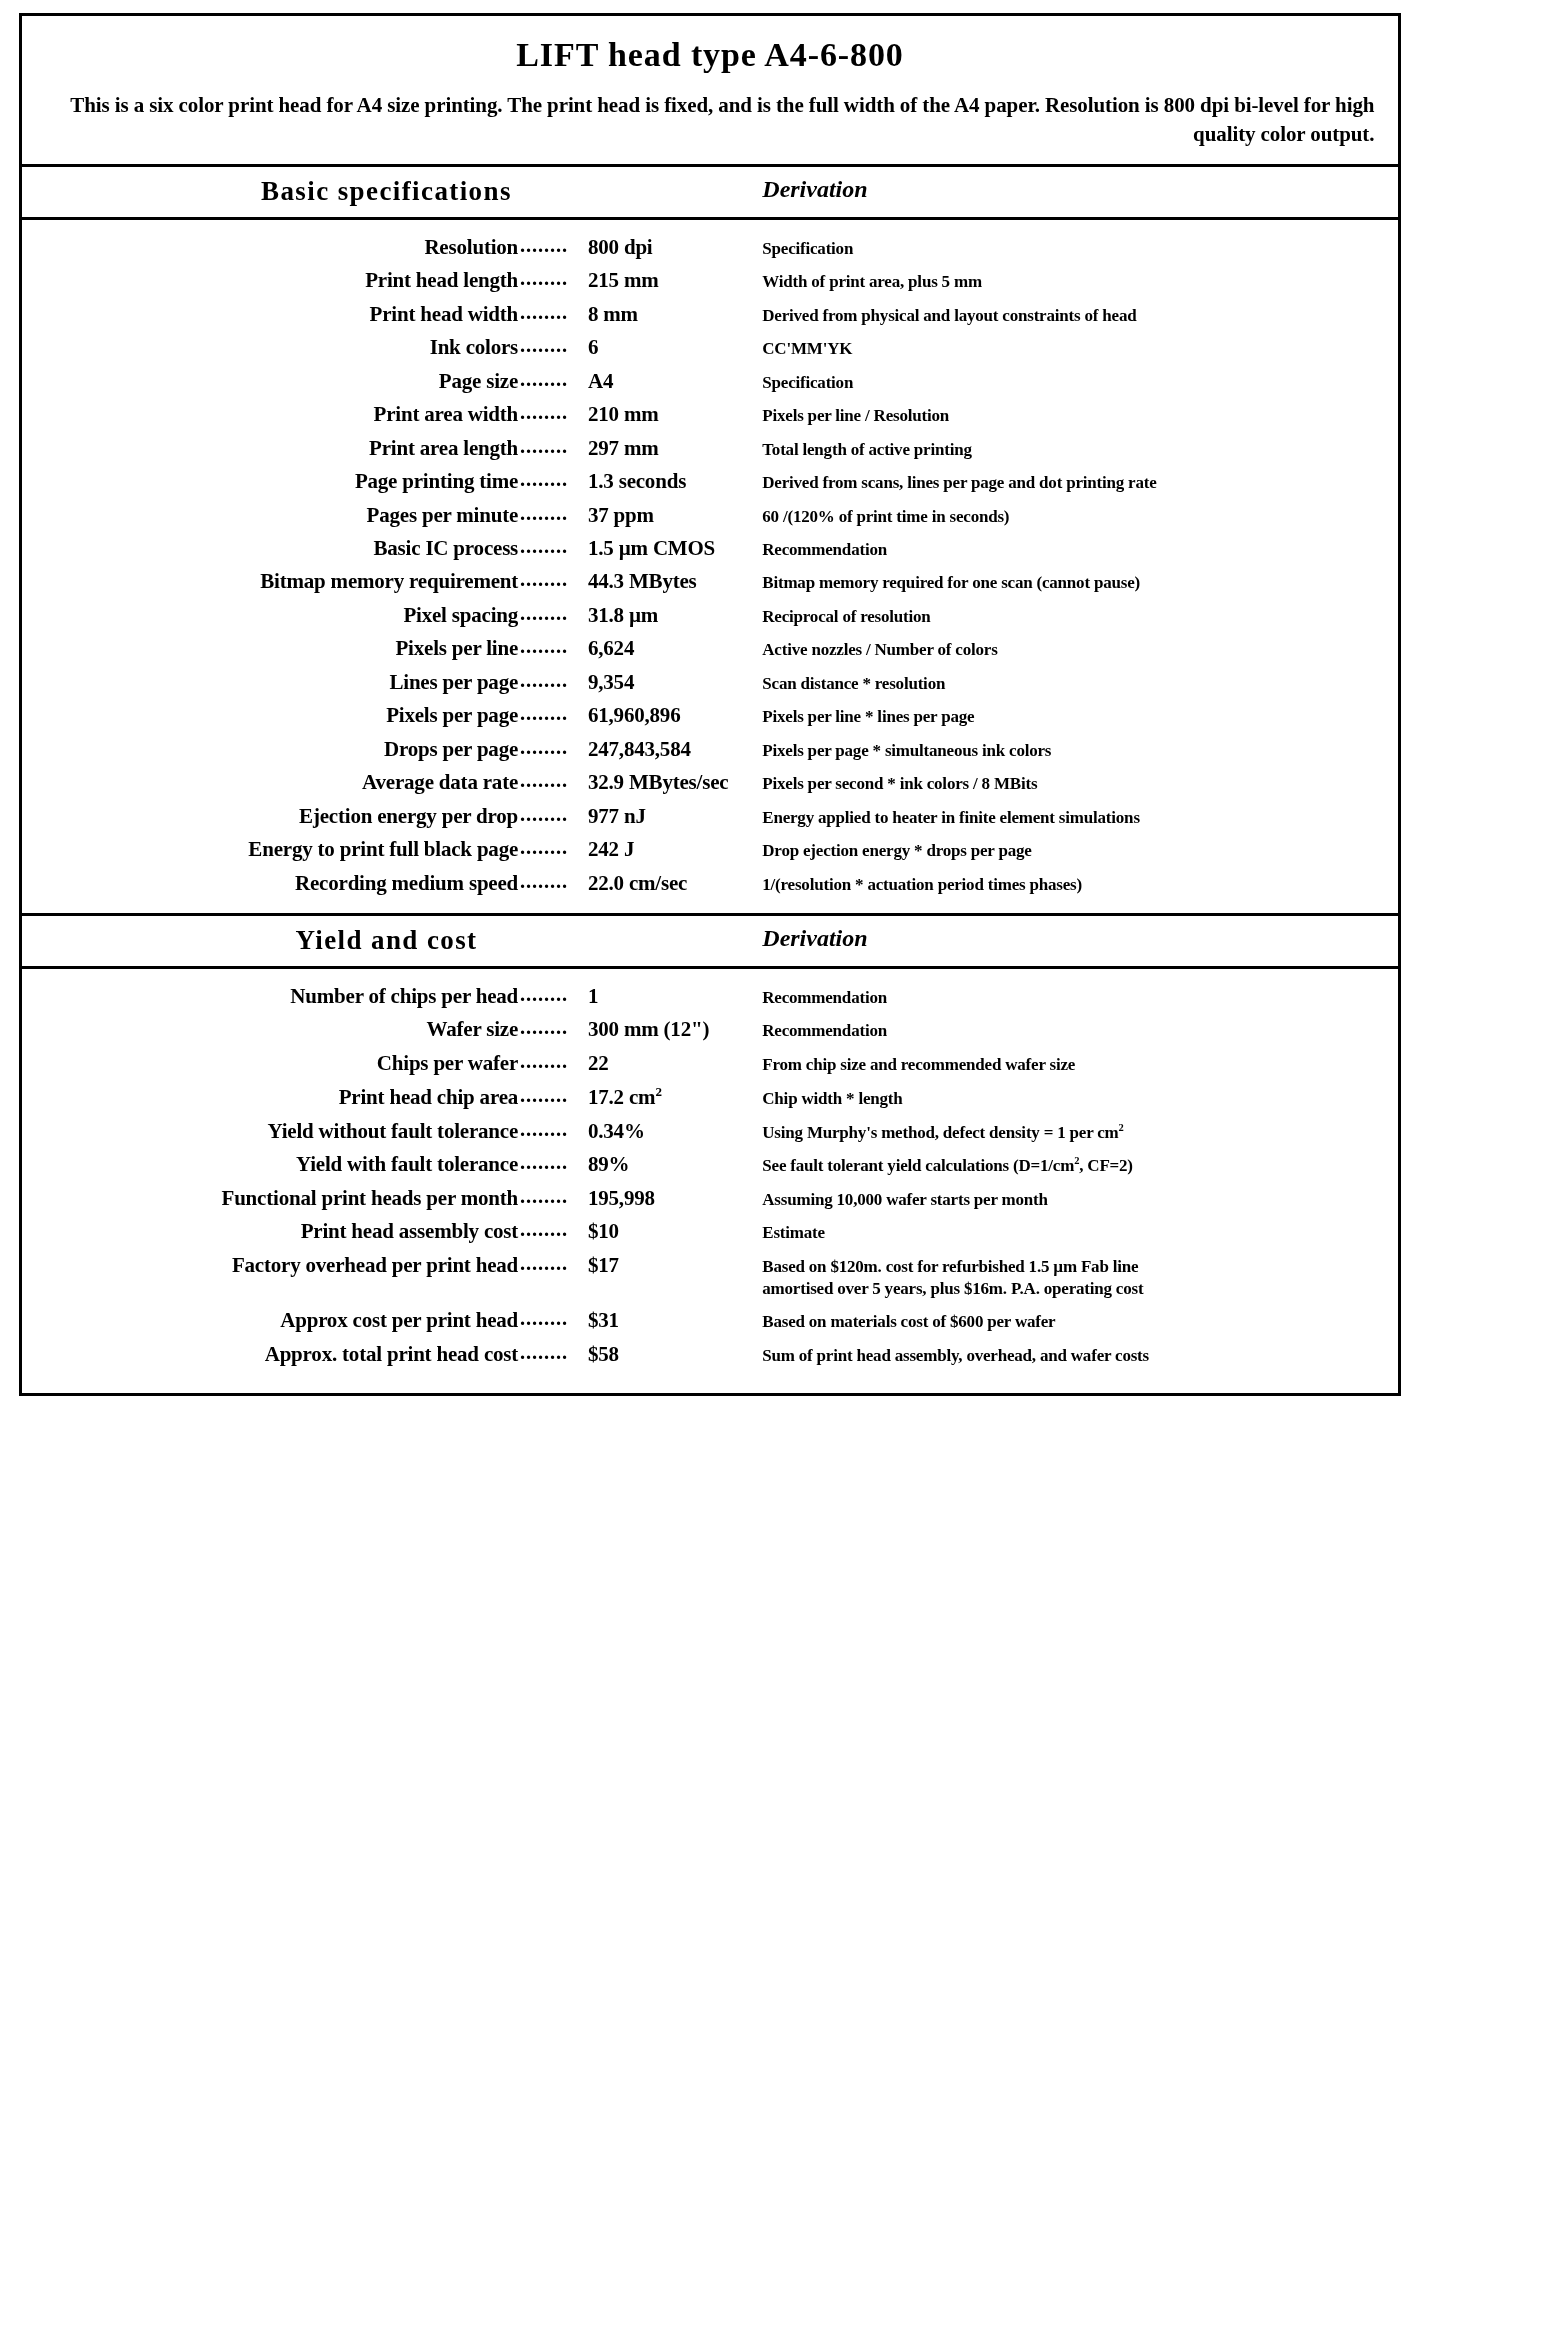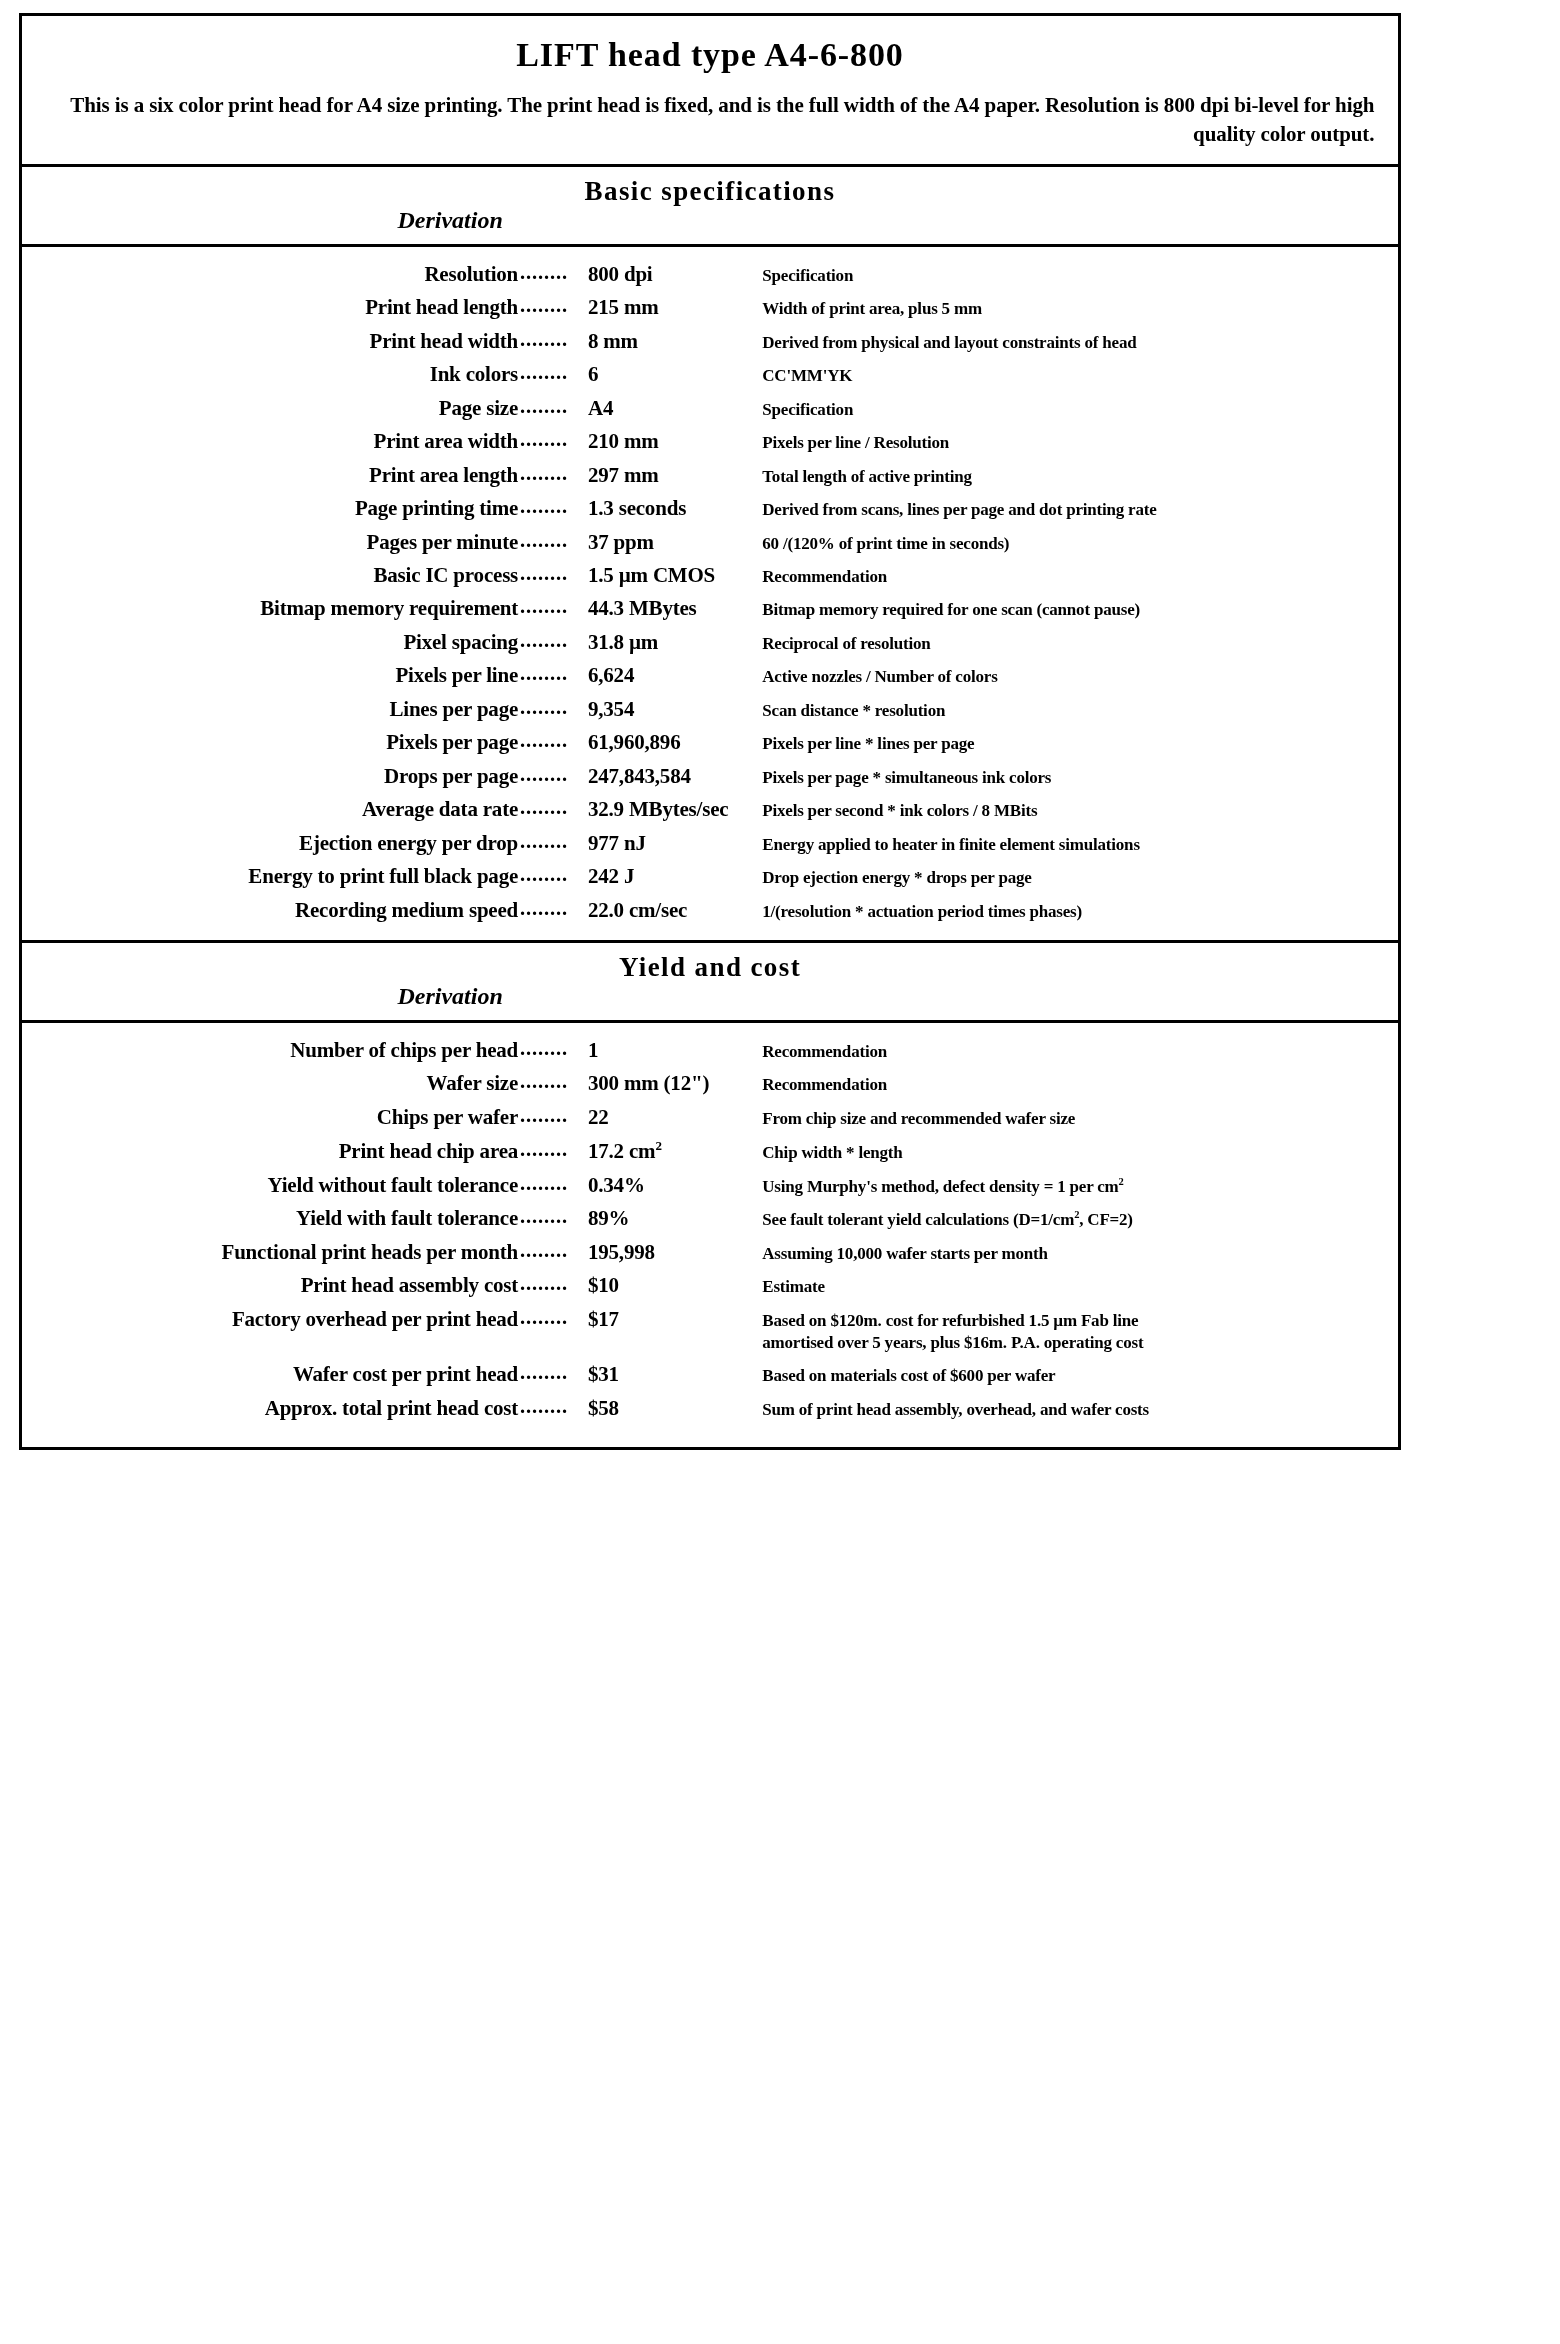--- a/index.html
+++ b/index.html
@@ -41,24 +41,23 @@
     font-size: 21px;
     line-height: 1.38;
     text-align: right;
     font-weight: bold;
     letter-spacing: -0.1px;
   }
 
   
   .section-head {
     display: flex;
-    align-items: center;
+    align-items: flex-start;
     border-bottom: 3.7px solid #000;
     padding: 9.3px 0 9.3px 0;
-    flex-direction: column;
   }
   .section-head .sh-left {
     width: 53%;
     text-align: center;
     font-weight: bold;
     font-size: 27px;
     letter-spacing: 1.4px;
   }
   .section-head .sh-right {
     width: 47%;
@@ -320,21 +319,21 @@
         <div class="row">
           <div class="label-cell">Factory overhead per print head</div>
           <div class="dots">........</div>
           <div class="value-cell">$17</div>
           <div class="deriv-cell">
             <span class="l2">Based on $120m. cost for refurbished 1.5 µm Fab line</span>
             <span class="l2">amortised over 5 years, plus $16m. P.A. operating cost</span>
           </div>
         </div>
         <div class="row">
-          <div class="label-cell">Wafer cost per print head</div>
+          <div class="label-cell">Approx cost per print head</div>
           <div class="dots">........</div>
           <div class="value-cell">$31</div>
           <div class="deriv-cell">Based on materials cost of $600 per wafer</div>
         </div>
         <div class="row">
           <div class="label-cell">Approx.  total  print  head  cost</div>
           <div class="dots">........</div>
           <div class="value-cell">$58</div>
           <div class="deriv-cell">Sum of print head assembly, overhead, and wafer costs</div>
         </div>

